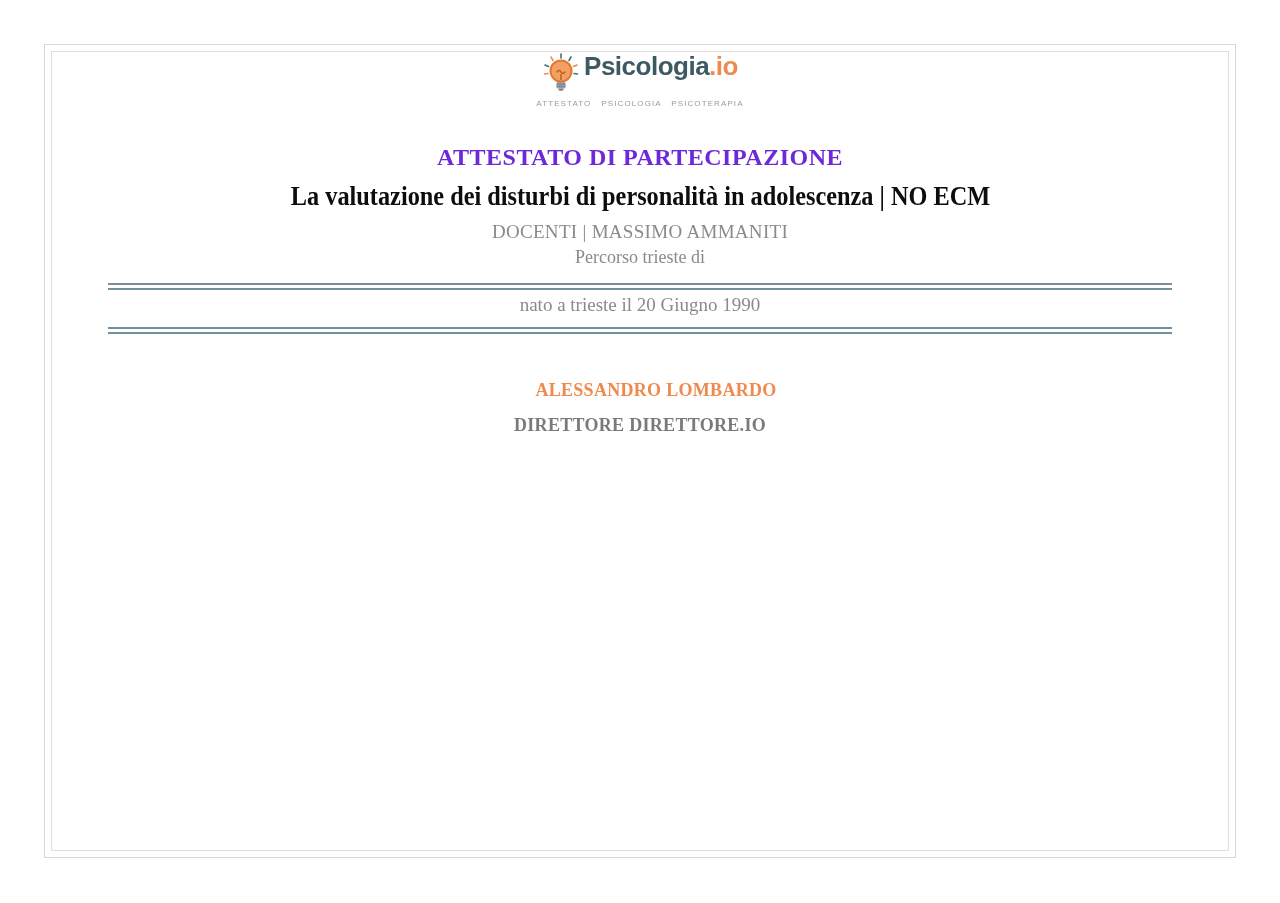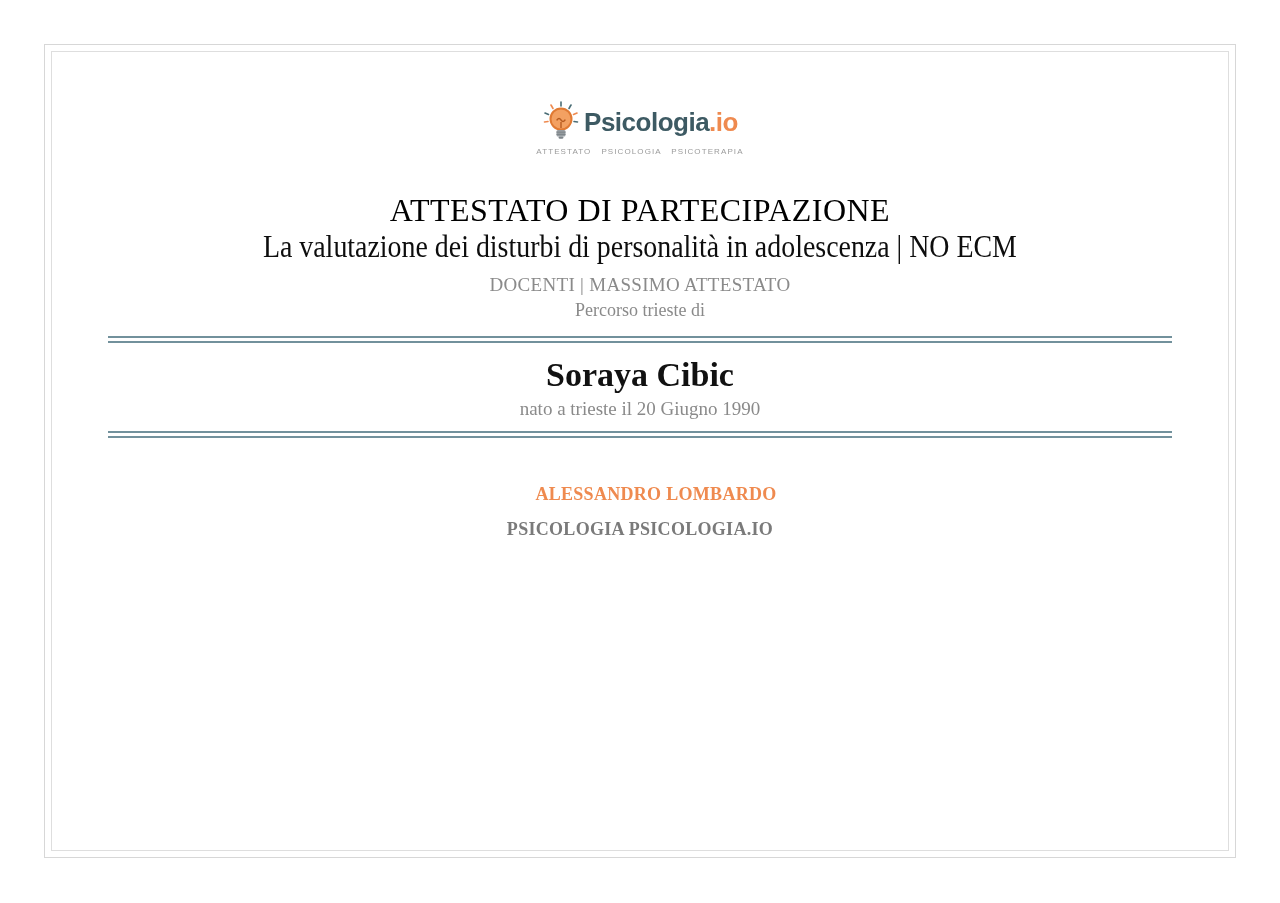--- a/index.html
+++ b/index.html
@@ -42,23 +42,22 @@
   }
   
   .logo-block {
     margin-top: 52px;
     display: flex;
     flex-direction: column;
     align-items: center;
   }
   .logo-row {
     display: flex;
-    align-items: center;
+    align-items: flex-start;
     gap: 4px;
-    margin-top: 48px;
   }
   .logo-bulb {
     width: 38px;
     height: 44px;
     display: block;
   }
   .logo-text {
     font-family: "Liberation Sans", sans-serif;
     font-weight: bold;
     font-size: 26px;
@@ -71,28 +70,29 @@
     font-family: "Liberation Sans", sans-serif;
     font-size: 8px;
     letter-spacing: 1.1px;
     color: #9b9b9b;
     margin-top: 3px;
     white-space: pre;
   }
   
   .cert-title {
     margin-top: 36px;
-    font-size: 32px;
-    font-weight: normal;
-    color: #000000;
+    font-size: 24px;
+    font-weight: bold;
+    color: #6d28d9;
     letter-spacing: 0.5px;
   }
   .course-title {
-    font-size: 31px;
-    font-weight: normal;
+    margin-top: 10px;
+    font-size: 27px;
+    font-weight: bold;
     color: #0d0d0d;
     line-height: 1.15;
   }
   .course-title .squeeze {
     display: inline-block;
     transform: scaleX(0.9);
     transform-origin: center;
     white-space: nowrap;
   }
   .docenti-line {
@@ -183,27 +183,26 @@
       </div>
       <div class="logo-tagline">ATTESTATO   PSICOLOGIA   PSICOTERAPIA</div>
     </div>
 
     <div class="cert-title">ATTESTATO DI PARTECIPAZIONE</div>
 
     <div class="course-title">
       <span class="squeeze">La valutazione dei disturbi di personalità in adolescenza | NO ECM</span>
     </div>
 
-    <div class="docenti-line">DOCENTI | MASSIMO ATTESTATO</div>
+    <div class="docenti-line">DOCENTI | MASSIMO AMMANITI</div>
     <div class="intro-line">Percorso trieste di</div>
 
     <div class="double-rule rule-1"></div>
 
-    <div class="recipient-name">Soraya Cibic</div>
     <div class="birth-line">nato a trieste il 20 Giugno 1990</div>
 
     <div class="double-rule rule-2"></div>
 
     <div class="signer-name">ALESSANDRO LOMBARDO</div>
-    <div class="signer-role">PSICOLOGIA PSICOLOGIA.IO</div>
+    <div class="signer-role">DIRETTORE DIRETTORE.IO</div>
 
   </div>
 </div>
 
 </body></html>

